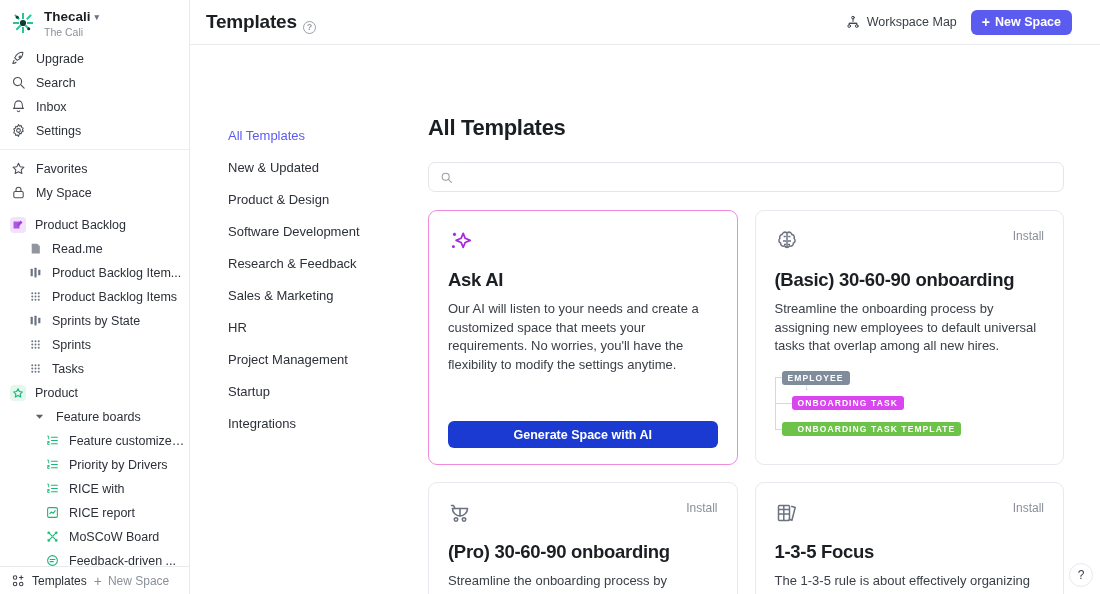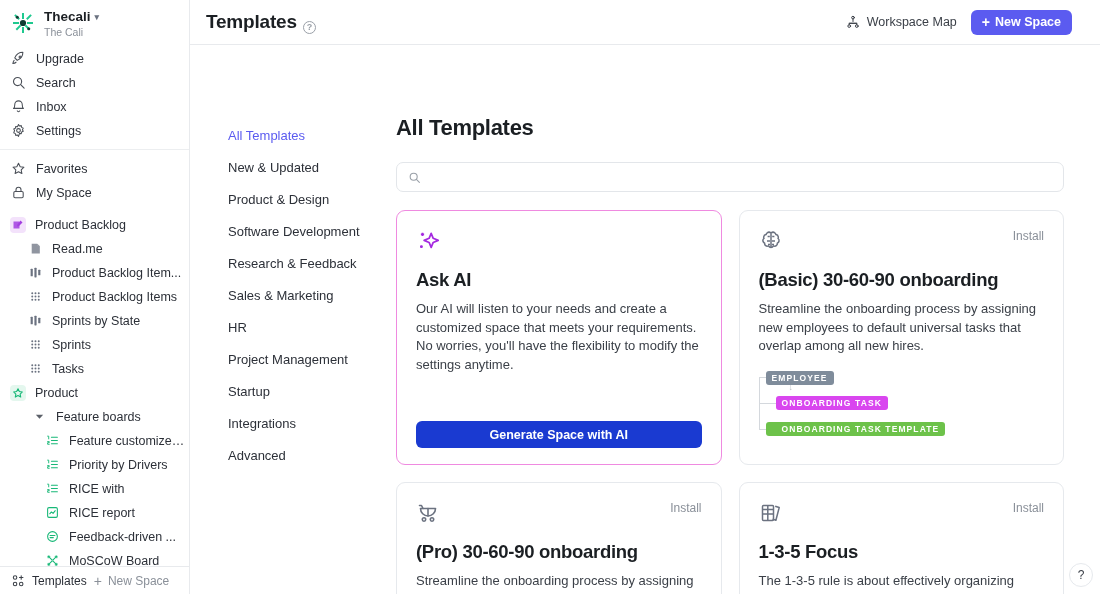--- a/index.html
+++ b/index.html
@@ -74,21 +74,21 @@
     display: flex; align-items: center; gap: 7px; font-size: 12.5px; color: #3b4048;
     cursor: pointer; margin-right: 14px;
   }
   .btn-newspace {
     background: #5b5bf0; color: #fff; border: none; border-radius: 6px;
     height: 25px; padding: 0 11px; font-size: 12.5px; font-weight: bold;
     display: flex; align-items: center; gap: 5px; cursor: pointer;
     font-family: "Liberation Sans", sans-serif;
   }
 
-  .content-wrap { flex: 1; display: flex; background: #ffffff; overflow: hidden; position: relative; }
+  .content-wrap { flex: 1; display: flex; background: #ffffff; overflow: hidden; position: relative; gap: 32px; }
 
   .cats { width: 190px; flex: 0 0 190px; padding: 74px 0 0 38px; }
   .cat {
     font-size: 13px; color: #2c3038; height: 32px; display: flex; align-items: center;
     cursor: pointer; white-space: nowrap;
   }
   .cat.active { color: #5b5bf0; }
 
   .panel { flex: 1; padding: 70px 36px 0 16px; overflow: hidden; min-width: 0; }
   .panel-title { font-size: 22px; font-weight: bold; color: #1b1f23; letter-spacing: -0.3px; }
@@ -381,35 +381,35 @@
             <rect x="3" y="3" width="18" height="18" rx="2.5"></rect>
               <path d="M6.5 15l3.5-4 3 2.5 4.5-5.5"></path>
           </svg>
         </span>
         <span class="t-label">RICE report</span>
       </div>
 
       <div class="tree-row lvl2">
         <span class="t-ico">
           <svg width="13" height="13" viewBox="0 0 24 24" fill="none" stroke="#17b877" stroke-width="2" stroke-linecap="round">
+            <path d="M4 4l7 7M20 4l-7 7M4 20l7-7M20 20l-7-7"></path>
+            <path d="M4 4h3M4 4v3M20 4h-3M20 4v3M4 20h3M4 20v-3M20 20h-3M20 20v-3"></path>
+          </svg>
+        </span>
+        <span class="t-label">MoSCoW Board</span>
+      </div>
+
+      <div class="tree-row lvl2">
+        <span class="t-ico">
+          <svg width="13" height="13" viewBox="0 0 24 24" fill="none" stroke="#17b877" stroke-width="2" stroke-linecap="round">
             <circle cx="12" cy="12" r="9"></circle>
               <path d="M7.5 10h9M7.5 14h6"></path>
           </svg>
         </span>
         <span class="t-label">Feedback-driven ...</span>
-      </div>
-
-      <div class="tree-row lvl2">
-        <span class="t-ico">
-          <svg width="13" height="13" viewBox="0 0 24 24" fill="none" stroke="#17b877" stroke-width="2" stroke-linecap="round">
-            <path d="M4 4l7 7M20 4l-7 7M4 20l7-7M20 20l-7-7"></path>
-            <path d="M4 4h3M4 4v3M20 4h-3M20 4v3M4 20h3M4 20v-3M20 20h-3M20 20v-3"></path>
-          </svg>
-        </span>
-        <span class="t-label">MoSCoW Board</span>
       </div>
     </div>
 
     <div class="sidebar-footer">
       <div class="sf-item sf-templates">
         <span class="t-ico">
           <svg width="14" height="14" viewBox="0 0 24 24" fill="none" stroke="#3b4048" stroke-width="1.8">
             <circle cx="7" cy="6" r="3"></circle>
               <circle cx="7" cy="17" r="3"></circle>
               <circle cx="17.5" cy="17" r="3"></circle>
@@ -474,23 +474,20 @@
             <span>HR</span>
           </div>
         <div class="cat">
             <span>Project Management</span>
           </div>
         <div class="cat">
             <span>Startup</span>
           </div>
         <div class="cat">
             <span>Integrations</span>
-          </div>
-        <div class="cat">
-            <span>Advanced</span>
           </div>
       </nav>
 
       <section class="panel">
         <h1 class="panel-title">All Templates</h1>
 
         <div class="searchbox">
           <span>
             <svg width="13" height="13" viewBox="0 0 24 24" fill="none" stroke="#9aa0a8" stroke-width="2" stroke-linecap="round">
               <circle cx="10.5" cy="10.5" r="6.5"></circle>

